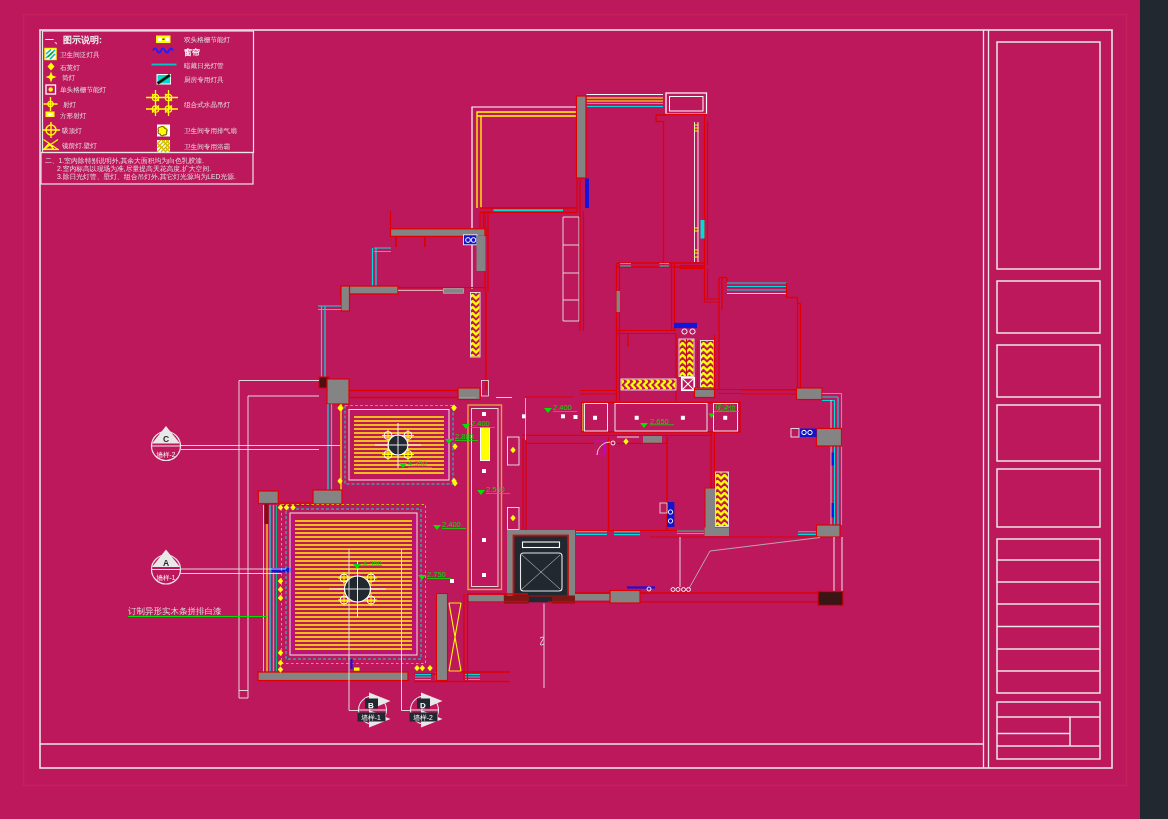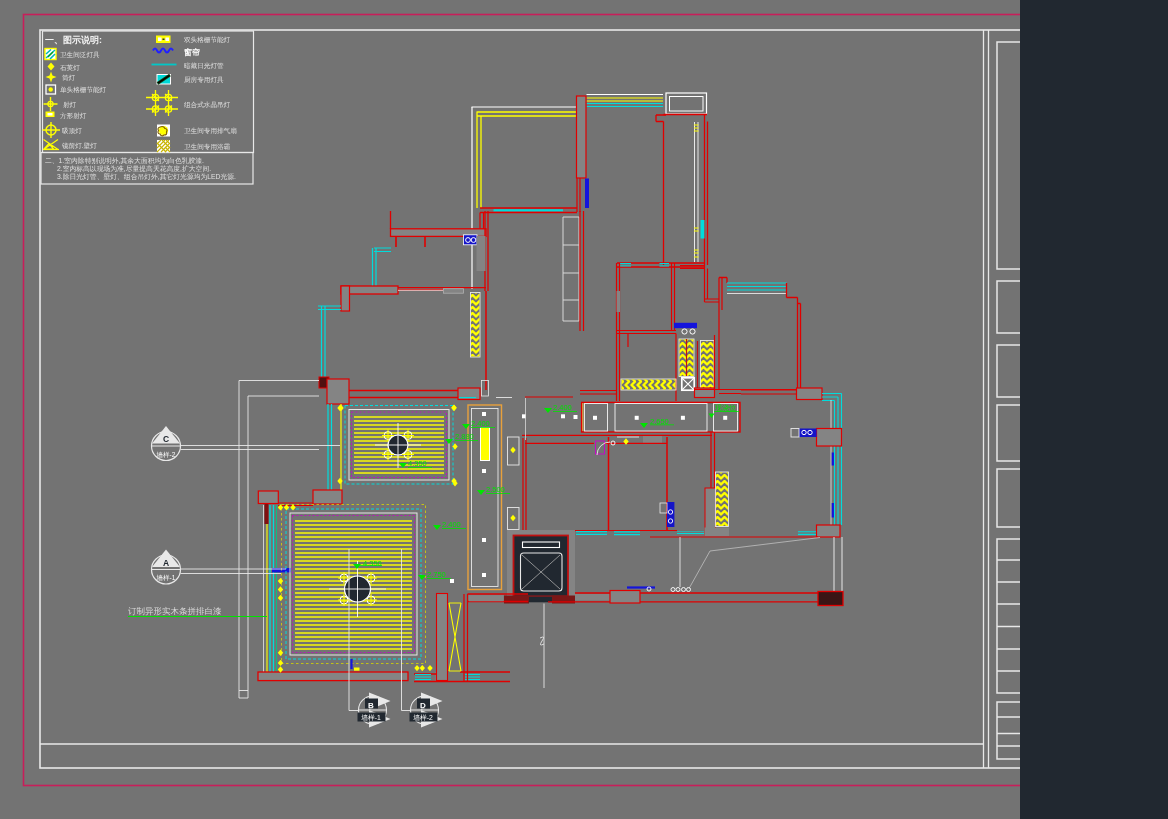--- a/index.html
+++ b/index.html
@@ -1,16 +1,16 @@
 <!DOCTYPE html>
 <html><head>
 <meta charset="utf-8">
 <style>
 html,body{margin:0;padding:0;background:#212830;}
-#page{position:relative;width:1020px;height:819px;background:#737373;overflow:hidden;
+#page{position:relative;width:1140px;height:819px;background:#be185d;overflow:hidden;
 font-family:"Liberation Sans", sans-serif;}
 svg{position:absolute;left:0;top:0;}
 text{font-family:"Liberation Sans", sans-serif;}
 </style>
 </head>
 <body>
 <div id="page">
 <svg width="1168" height="819" viewBox="0 0 1168 819">
 <defs>
 <path id="dia" d="M0,-3.2 L2.7,0 L0,3.2 L-2.7,0 Z" fill="#ffff00"></path>

